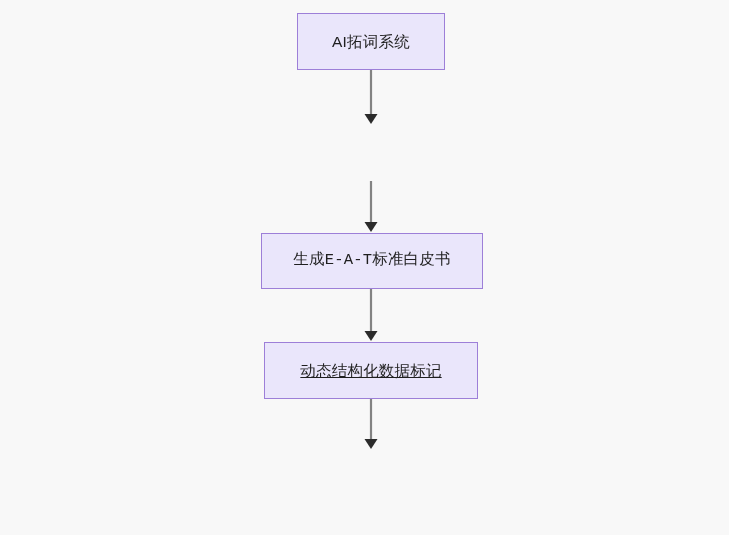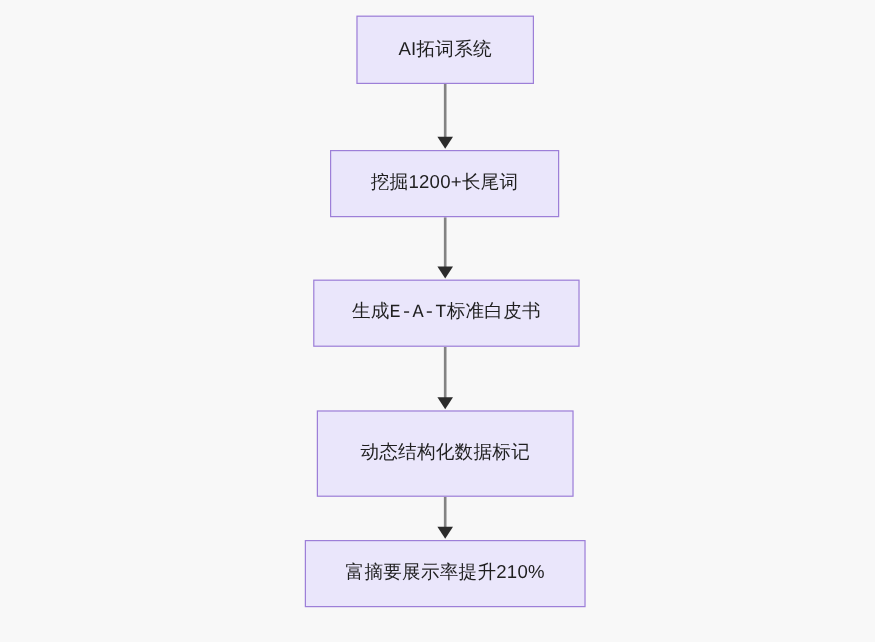--- a/index.html
+++ b/index.html
@@ -79,29 +79,23 @@
     <g>
       <line class="conn-line" x1="371" y1="398" x2="371" y2="441"></line>
       <polygon class="conn-head" points="364.5,439 377.5,439 371,449"></polygon>
     </g>
   </svg>
 
   <div class="node" style="left:297px; top:13px; width:148px; height:57px;">
     <span class="node-label">AI拓词系统</span>
   </div>
 
-  <div class="node" style="left:275px; top:125px; width:191px; height:56px;">
-    <span class="node-label">挖掘1200+长尾词</span>
-  </div>
 
   <div class="node" style="left:261px; top:233px; width:222px; height:56px;font-family:Liberation Mono, monospace;">
     <span class="node-label">生成E-A-T标准白皮书</span>
   </div>
 
-  <div class="node" style="left:264px; top:342px; width:214px; height:72px;">
+  <div class="node" style="left:264px; top:342px; width:214px; height:57px;text-decoration:underline;">
     <span class="node-label">动态结构化数据标记</span>
   </div>
 
-  <div class="node" style="left:254px; top:450px; width:234px; height:56px;">
-    <span class="node-label">富摘要展示率提升210%</span>
-  </div>
 
 </div>
 
 </body></html>

